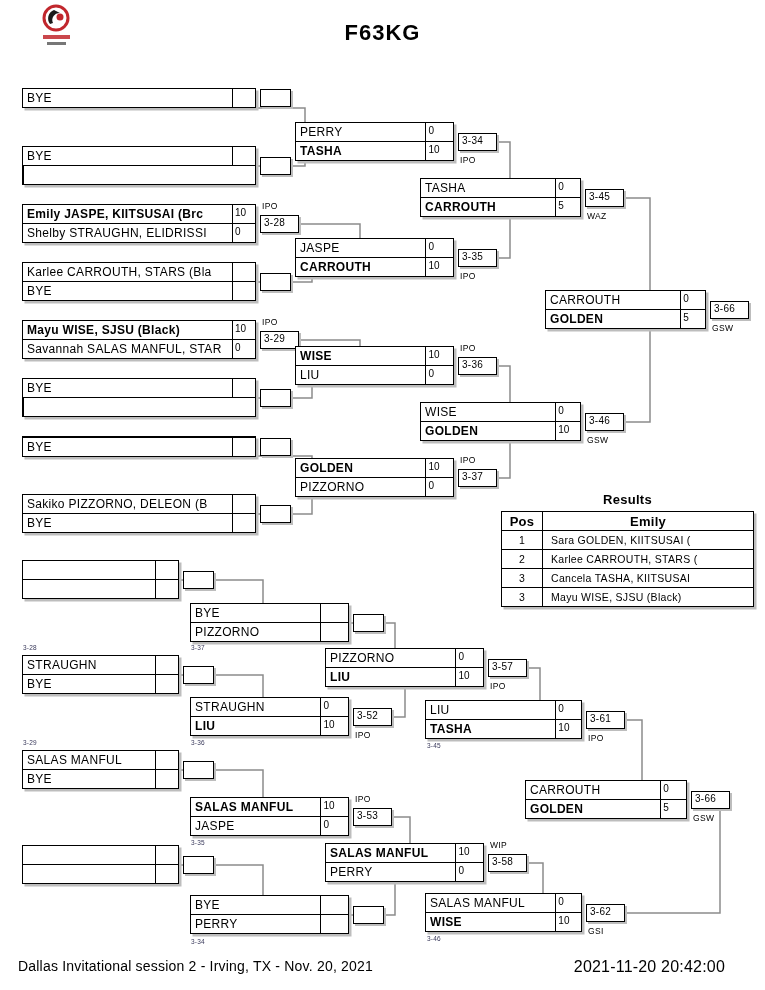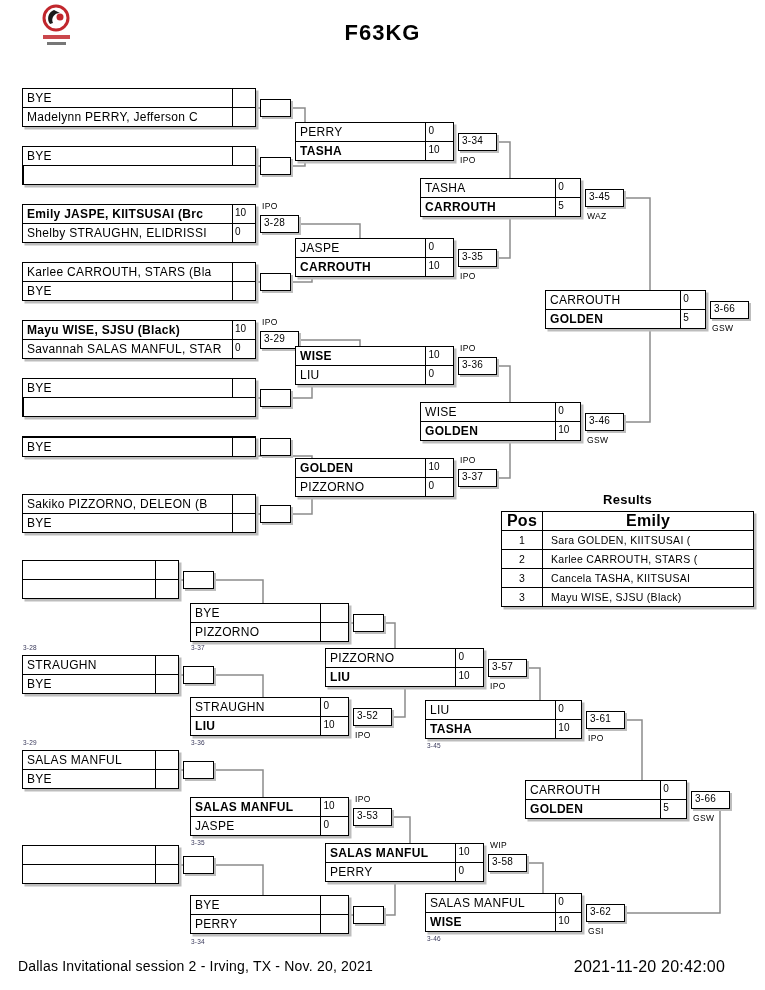--- a/index.html
+++ b/index.html
@@ -49,21 +49,21 @@
   
   .ref{position:absolute;font-size:6.5px;color:#3a3a5c;letter-spacing:.2px;}
   
   .results{position:absolute;left:501px;top:492px;width:253px;}
   .results-title{text-align:center;font-size:13px;font-weight:bold;margin-bottom:4px;letter-spacing:.3px;}
   .rtable{
     border:1.5px solid #000;background:#fff;box-shadow:2.5px 2.5px 0 #bdbdbd;
     border-collapse:collapse;width:100%;
   }
   .rtable td{border:1.5px solid #000;height:18px;font-size:10.5px;letter-spacing:.3px;padding:0;}
-  .rtable .hdr td{font-weight:bold;text-align:center;font-size:16px;}
+  .rtable .hdr td{font-weight:bold;text-align:center;font-size:13px;}
   .rtable .pos{width:40px;text-align:center;}
   .rtable .nm{padding-left:8px;}
   
   .footer-left{position:absolute;left:18px;top:958px;font-size:14px;letter-spacing:.2px;}
   .footer-right{position:absolute;right:40px;top:958px;font-size:16px;letter-spacing:.2px;}
 </style>
 </head>
 <body>
 
 <svg class="logo" viewBox="0 0 34 48">
@@ -81,24 +81,20 @@
   <path d="M175,580 H263 V603 M175,675 H263 V697 M175,770 H263 V797 M175,865 H263 V895 M345,623 H395 V648 M391,717 H405 V688 M391,817 H410 V843 M345,915 H395 V883 M525,668 H540 V700 M525,863 H543 V893 M623,720 H642 V780 M623,913 H720 V800 H731"></path>
 </svg>
 
 <div>
 
   <div class="match" style="left:22px;top:88px;--nw:210px;--sw:20px">
     <div class="rows">
         <div class="row">
           <span class="na name">BYE</span>
           <span class="sa score"></span>
-        </div>
-    <div class="row b">
-          <span class="nb name">Madelynn PERRY, Jefferson C</span>
-          <span class="sb score"></span>
         </div>
       </div>
     <div class="tag empty"></div>
   </div>
   <div class="match" style="left:22px;top:146px;--nw:210px;--sw:20px">
     <div class="rows">
         <div class="row">
           <span class="na name">BYE</span>
           <span class="sa score"></span>
         </div>

